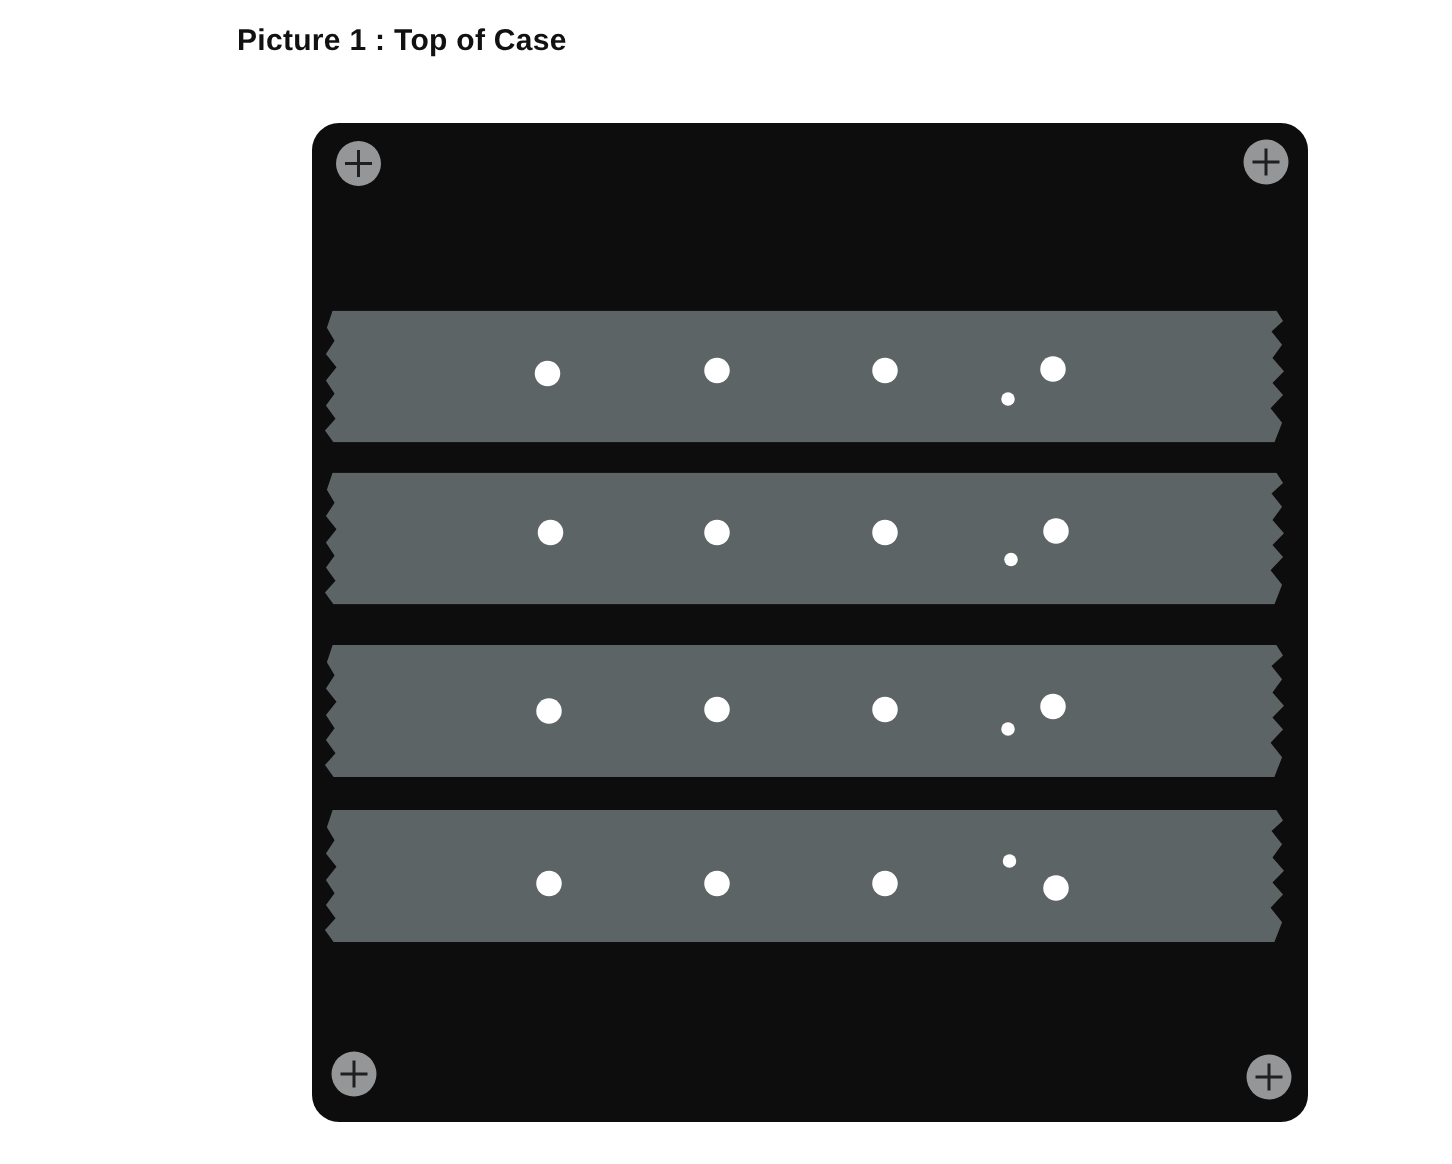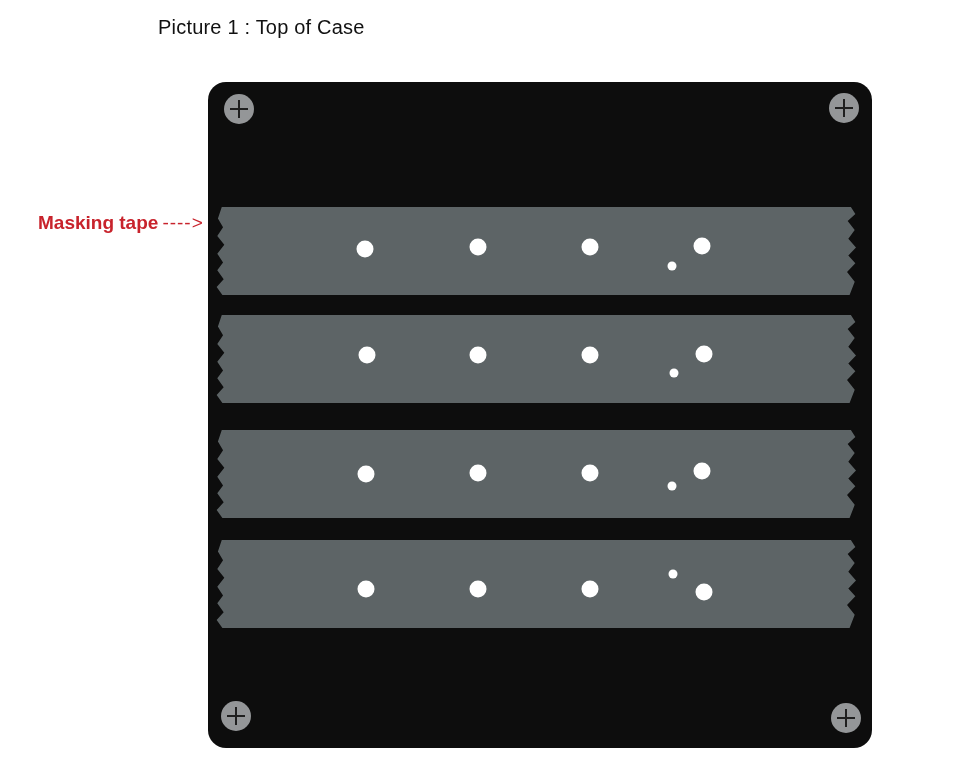--- a/index.html
+++ b/index.html
@@ -12,21 +12,21 @@
     width: 968px;
     height: 776px;
     background: var(--background, #ffffff);
     overflow: hidden;
   }
   .page-title {
     position: absolute;
     left: 158px;
     top: 16px;
     font-size: 20px;
-    font-weight: 400;
+    font-weight: 700;
     letter-spacing: 0.2px;
     color: var(--title-text, #111111);
   }
   .annotation {
     position: absolute;
     left: 38px;
     top: 212px;
     font-size: 19px;
     font-weight: 600;
     color: var(--label-red, #c8232c);
@@ -92,23 +92,20 @@
   .dot.large { width: 17px; height: 17px; }
   .dot.small { width: 9px;  height: 9px; }
 </style>
 </head>
 <body>
 
 <div class="page">
 
   <div class="page-title">Picture 1 : Top of Case</div>
 
-  <div class="annotation">
-    <span>Masking tape</span><span class="arrow">----&gt;</span>
-  </div>
 
   <div class="case">
 
     <div class="screw tl"></div>
     <div class="screw tr"></div>
     <div class="screw bl"></div>
     <div class="screw br"></div>
 
     <div class="tape s0">
         <div class="dot large" style="left: 23.3%; top: 48%;"></div>

